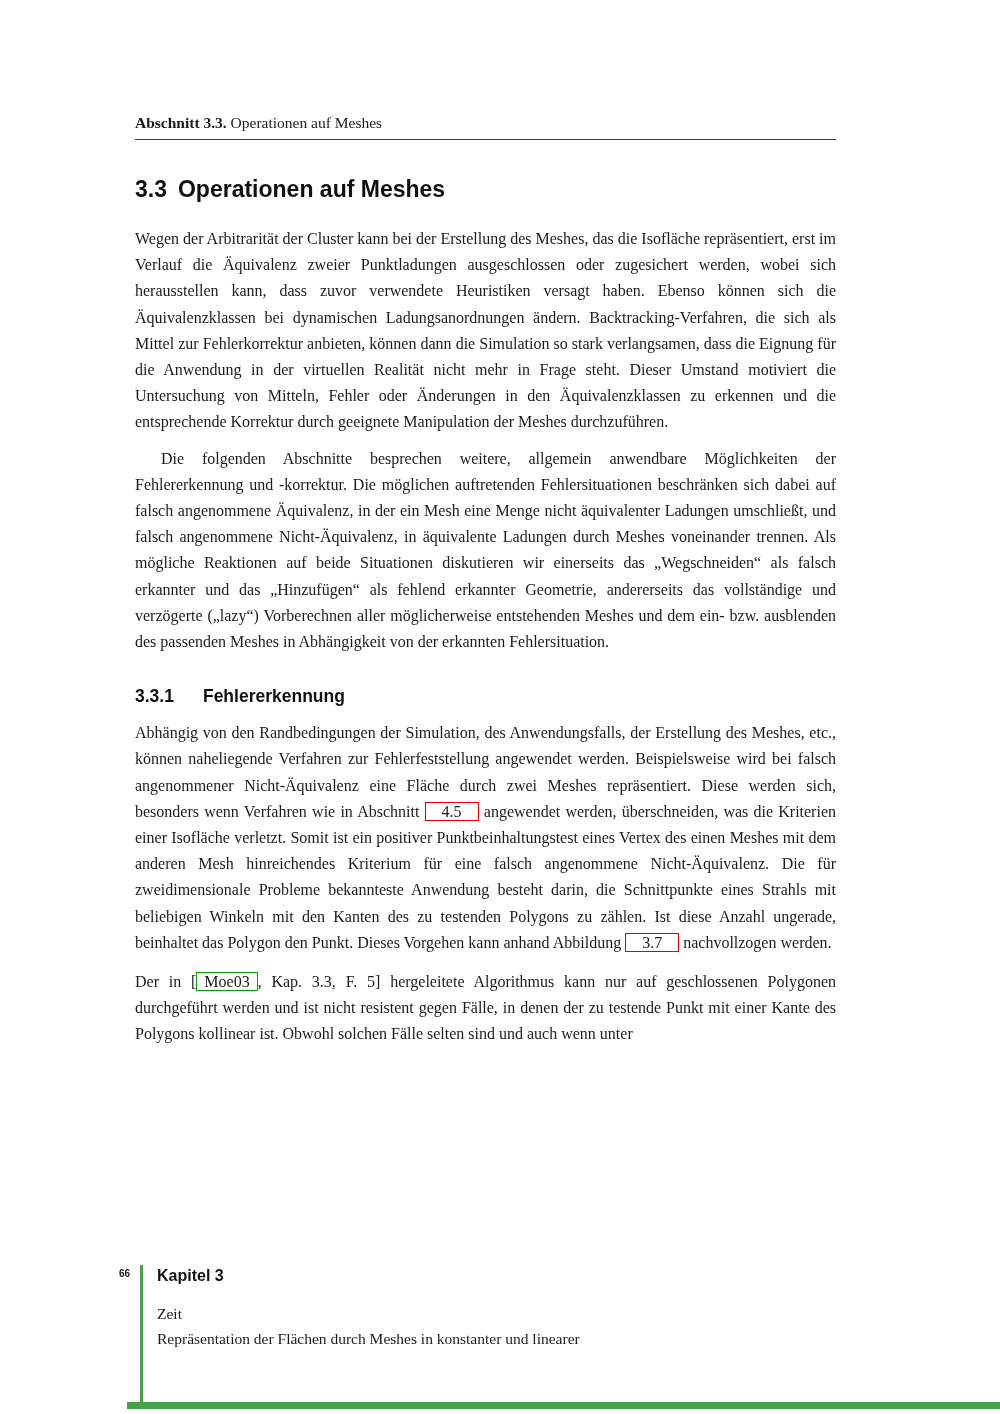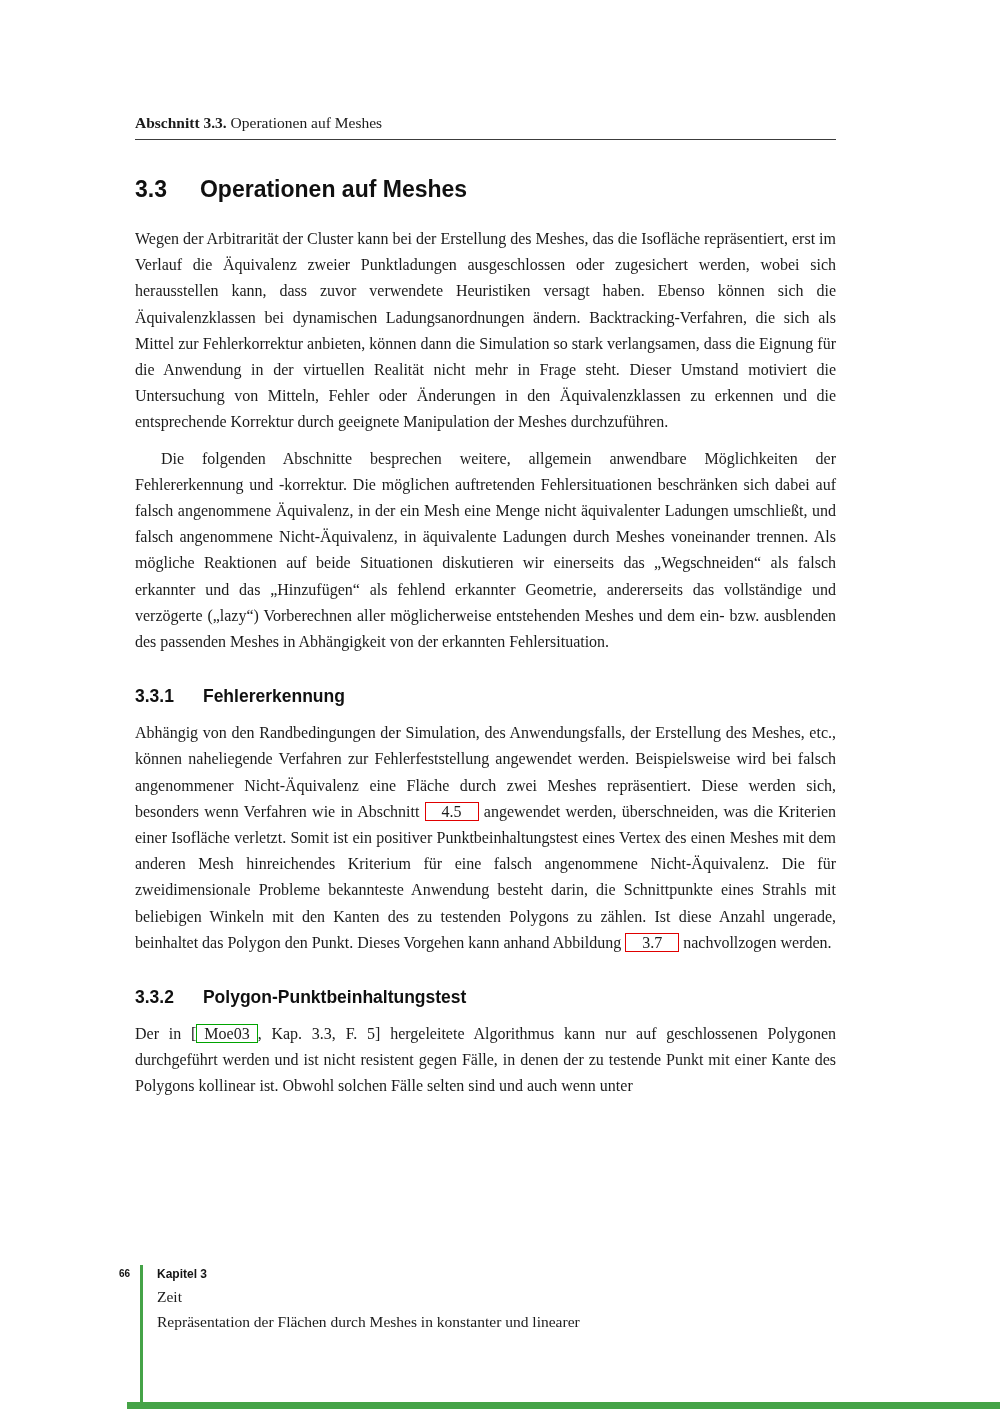--- a/index.html
+++ b/index.html
@@ -30,21 +30,21 @@
     height: 0;
     border-bottom: 1.3px solid #3c3c3c;
   }
   h1.section-heading {
     margin-top: 36px;
     font-family: "Liberation Sans", sans-serif;
     font-size: 23px;
     font-weight: bold;
     color: #101010;
     display: flex;
-    gap: 33px;
+    gap: 11px;
     align-items: baseline;
   }
   p.body-par {
     font-size: 16px;
     line-height: 26.2px;
     text-align: justify;
     color: #1b1b1b;
   }
   p.first-par { margin-top: 23px; }
   p.indented-par { margin-top: 10px; text-indent: 26px; }
@@ -96,23 +96,23 @@
   }
   .footer-info {
     position: absolute;
     left: 157px;
     top: 1267px;
     width: 560px;
   }
   .footer-chapter {
     font-family: "Liberation Sans", sans-serif;
     font-weight: bold;
-    font-size: 12px;
+    font-size: 16px;
     color: #151515;
-    margin-bottom: 3px;
+    margin-bottom: 16px;
   }
   .footer-title-line {
     font-family: "Liberation Serif", serif;
     font-size: 15.5px;
     line-height: 25px;
     color: #1b1b1b;
   }
   .bottom-bar {
     position: absolute;
     left: 127px;
@@ -143,24 +143,20 @@
 
     <p class="body-par indented-par">Die folgenden Abschnitte besprechen weitere, allgemein anwendbare Möglichkeiten der Fehlererkennung und -korrektur. Die möglichen auftretenden Fehlersituationen beschränken sich dabei auf falsch angenommene Äquivalenz, in der ein Mesh eine Menge nicht äquivalenter Ladungen umschließt, und falsch angenommene Nicht-Äquivalenz, in äquivalente Ladungen durch Meshes voneinander trennen. Als mögliche Reaktionen auf beide Situationen diskutieren wir einerseits das „Wegschneiden“ als falsch erkannter und das „Hinzufügen“ als fehlend erkannter Geometrie, andererseits das vollständige und verzögerte („lazy“) Vorberechnen aller möglicherweise entstehenden Meshes und dem ein- bzw. ausblenden des passenden Meshes in Abhängigkeit von der erkannten Fehlersituation.</p>
 
     <h2 class="subsection-heading">
       <span>3.3.1</span>
       <span>Fehlererkennung</span>
     </h2>
 
     <p class="body-par after-heading"><span>Abhängig von den Randbedingungen der Simulation, des Anwendungsfalls, der Erstellung des Meshes, etc., können naheliegende Verfahren zur Fehlerfeststellung angewendet werden. Beispielsweise wird bei falsch angenommener Nicht-Äquivalenz eine Fläche durch zwei Meshes repräsentiert. Diese werden sich, besonders wenn Verfahren wie in Abschnitt </span><a class="refbox">4.5</a><span> angewendet werden, überschneiden, was die Kriterien einer Isofläche verletzt. Somit ist ein positiver Punktbeinhaltungstest eines Vertex des einen Meshes mit dem anderen Mesh hinreichendes Kriterium für eine falsch angenommene Nicht-Äquivalenz. Die für zweidimensionale Probleme bekannteste Anwendung besteht darin, die Schnittpunkte eines Strahls mit beliebigen Winkeln mit den Kanten des zu testenden Polygons zu zählen. Ist diese Anzahl ungerade, beinhaltet das Polygon den Punkt. Dieses Vorgehen kann anhand Abbildung </span><a class="refbox">3.7</a><span> nachvollzogen werden.</span></p>
 
-    <h2 class="subsection-heading">
-      <span>3.3.2</span>
-      <span>Polygon-Punktbeinhaltungstest</span>
-    </h2>
 
     <p class="body-par after-heading"><span>Der in [</span><a class="citebox">Moe03</a><span>, Kap. 3.3, F. 5] hergeleitete Algorithmus kann nur auf geschlossenen Polygonen durchgeführt werden und ist nicht resistent gegen Fälle, in denen der zu testende Punkt mit einer Kante des Polygons kollinear ist. Obwohl solchen Fälle selten sind und auch wenn unter</span></p>
 
   </div>
 
   <div class="footer-pageno">66</div>
   <div class="footer-vline"></div>
   <div class="footer-info">
     <div class="footer-chapter">Kapitel 3</div>
     <div class="footer-title-line">Zeit</div>

